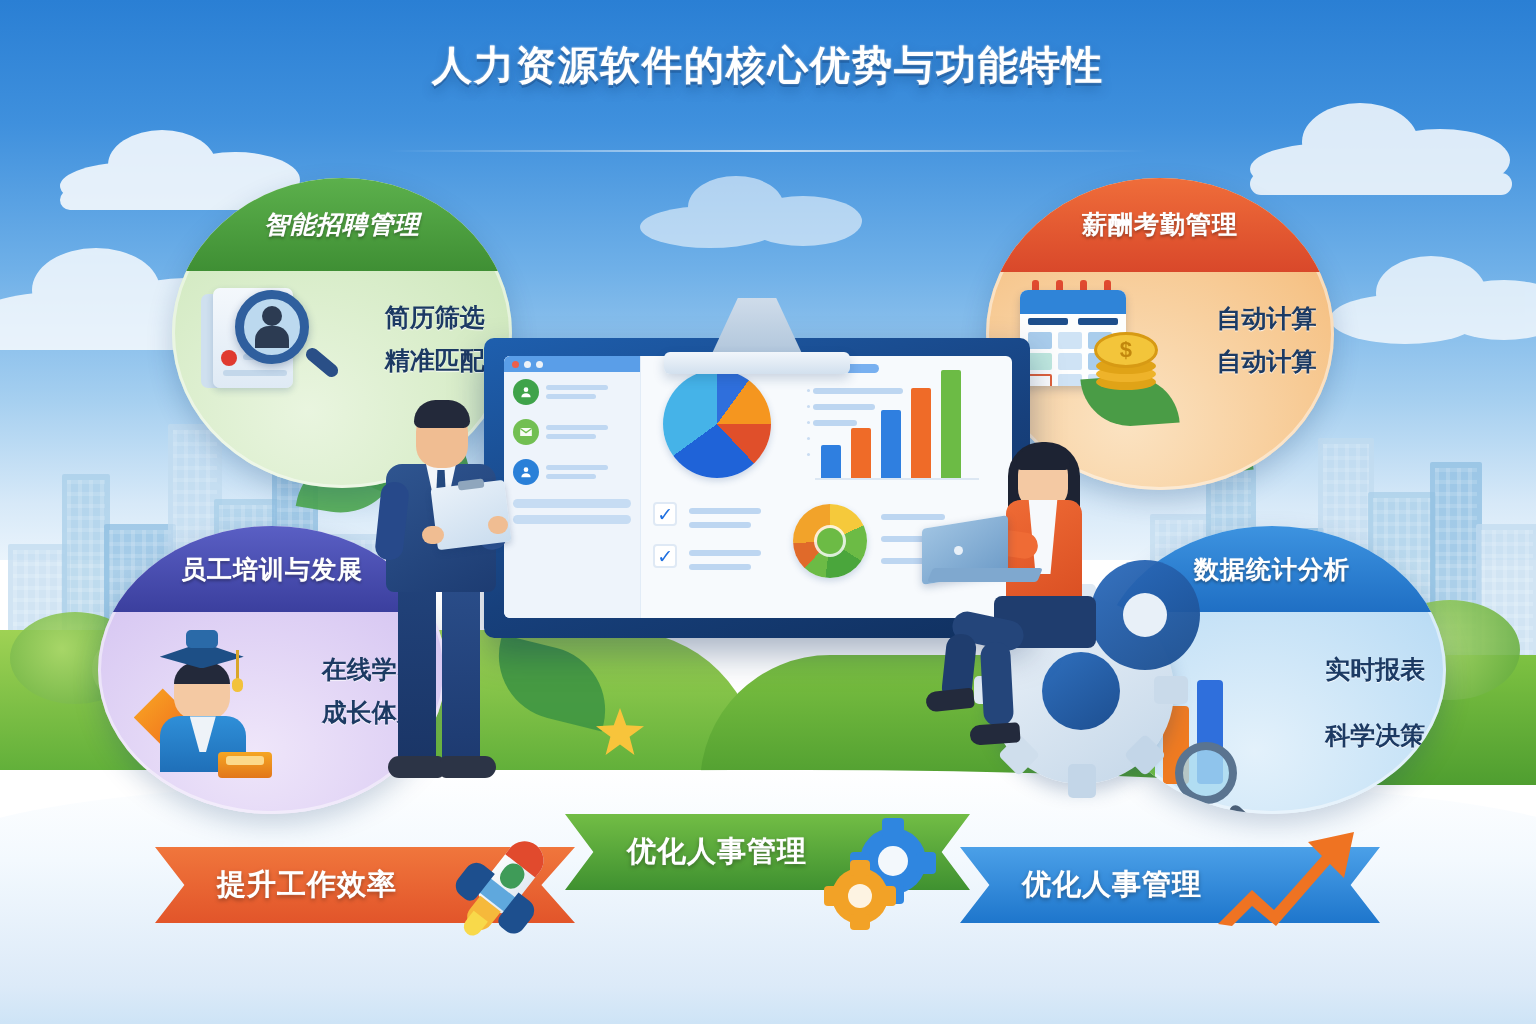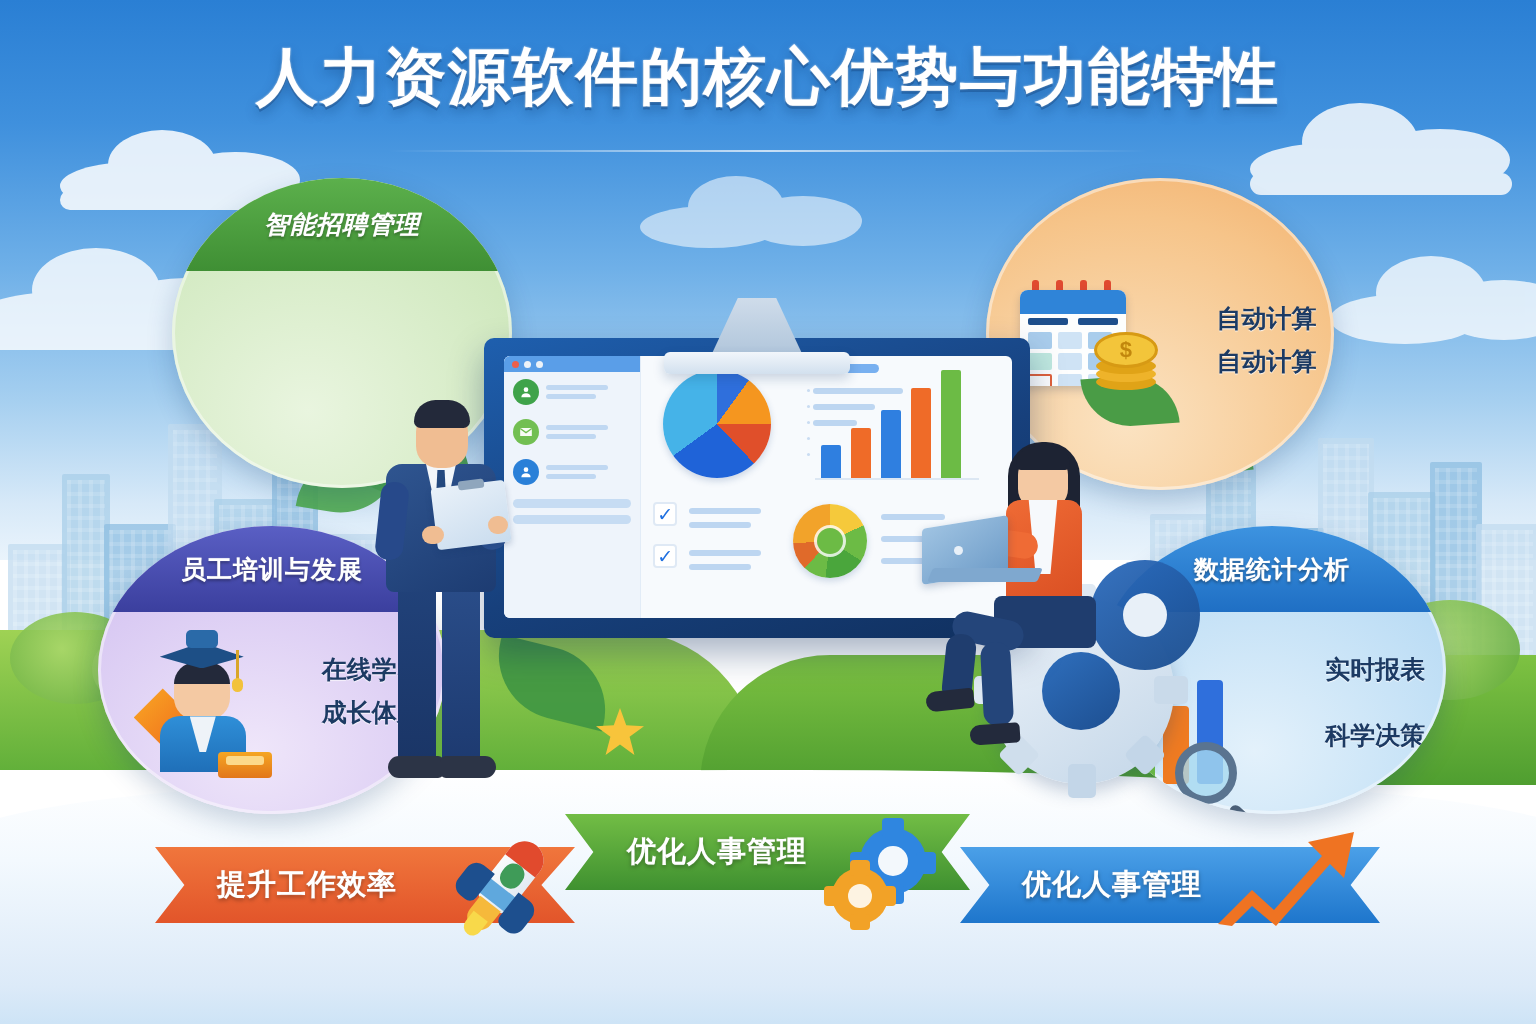--- a/index.html
+++ b/index.html
@@ -52,21 +52,21 @@
     background:linear-gradient(180deg,#ffffff 0%,#f3f9fe 30%,#dceaf8 72%,#bcdcf4 100%);
     border-radius:48% 48% 0 0 / 70px 70px 0 0;
   }
 
   
   .leaf{ position:absolute; background:#3f9642; opacity:.9; }
 
   
   .title-wrap{ position:absolute; left:0; top:44px; width:1536px; text-align:center; }
   .title{
-    display:inline-block; font-size:62px; font-weight:bold; color:#ffffff;
+    display:inline-block; font-size:40px; font-weight:bold; color:#ffffff;
     letter-spacing:2px; line-height:1.08;
     text-shadow:0 3px 0 rgba(20,70,130,.45), 0 6px 12px rgba(10,50,100,.35), 0 0 2px rgba(255,255,255,.9);
     text-align:center;
   }
   .title-rule{
     position:absolute; left:50%; transform:translateX(-50%); top:150px;
     width:760px; height:2px;
     background:linear-gradient(90deg,rgba(255,255,255,0),rgba(255,255,255,.7),rgba(255,255,255,0));
   }
 
@@ -261,23 +261,47 @@
 
   <div class="title-wrap">
     <div class="title">人力资源软件的核心优势与功能特性</div>
   </div>
   <div class="title-rule"></div>
 
   <div class="badge" id="badge-recruit">
     <div class="hdr">
       <span>智能招聘管理</span>
     </div>
+    <div class="body">
+
+      <div style="position:absolute;left:8%;top:6%;width:46%;height:78%;">
+        <div style="position:absolute;left:2px;top:10px;width:78px;height:94px;background:#cfe0ef;border-radius:7px;"></div>
+        <div style="position:absolute;left:14px;top:4px;width:80px;height:100px;background:linear-gradient(180deg,#f4f8fc,#dfeaf5);border-radius:7px;box-shadow:0 3px 7px rgba(30,70,120,.2);"></div>
+        <div style="position:absolute;left:22px;top:66px;width:16px;height:16px;border-radius:50%;background:#e03a2f;"></div>
+        <div style="position:absolute;left:44px;top:70px;width:44px;height:6px;border-radius:3px;background:#c3d7ea;"></div>
+        <div style="position:absolute;left:24px;top:86px;width:64px;height:6px;border-radius:3px;background:#c3d7ea;"></div>
+
+        <div style="position:absolute;left:36px;top:6px;width:74px;height:74px;border-radius:50%;border:9px solid #2f5f9e;background:#bcd9ef;box-shadow:0 3px 8px rgba(20,50,100,.3);"></div>
+        <div style="position:absolute;left:52px;top:22px;width:42px;height:42px;">
+          <div style="position:absolute;left:11px;top:0;width:20px;height:20px;border-radius:50%;background:#2c3b52;"></div>
+          <div style="position:absolute;left:4px;top:20px;width:34px;height:22px;border-radius:14px 14px 0 0;background:#2c3b52;"></div>
+        </div>
+        <div style="position:absolute;left:104px;top:72px;width:38px;height:13px;border-radius:7px;background:#2a4f87;transform:rotate(40deg);"></div>
+      </div>
+      <div class="lines">
+        <div>简历筛选</div>
+        <div>精准匹配</div>
+      </div>
+    </div>
   </div>
 
   <div class="badge" id="badge-payroll">
+    <div class="hdr">
+      <span>薪酬考勤管理</span>
+    </div>
     <div class="body">
       <div style="position:absolute;left:8%;top:4%;width:52%;height:84%;">
 
         <div style="position:absolute;left:18px;top:0;width:7px;height:18px;border-radius:3px;background:#e04a30;"></div>
         <div style="position:absolute;left:42px;top:0;width:7px;height:18px;border-radius:3px;background:#e04a30;"></div>
         <div style="position:absolute;left:66px;top:0;width:7px;height:18px;border-radius:3px;background:#e04a30;"></div>
         <div style="position:absolute;left:90px;top:0;width:7px;height:18px;border-radius:3px;background:#e04a30;"></div>
 
         <div style="position:absolute;left:6px;top:10px;width:106px;height:96px;border-radius:8px;background:#fdfefe;box-shadow:0 4px 9px rgba(40,60,90,.22);overflow:hidden;">
           <div style="position:absolute;left:0;top:0;width:100%;height:24px;background:#2f84d8;"></div>

